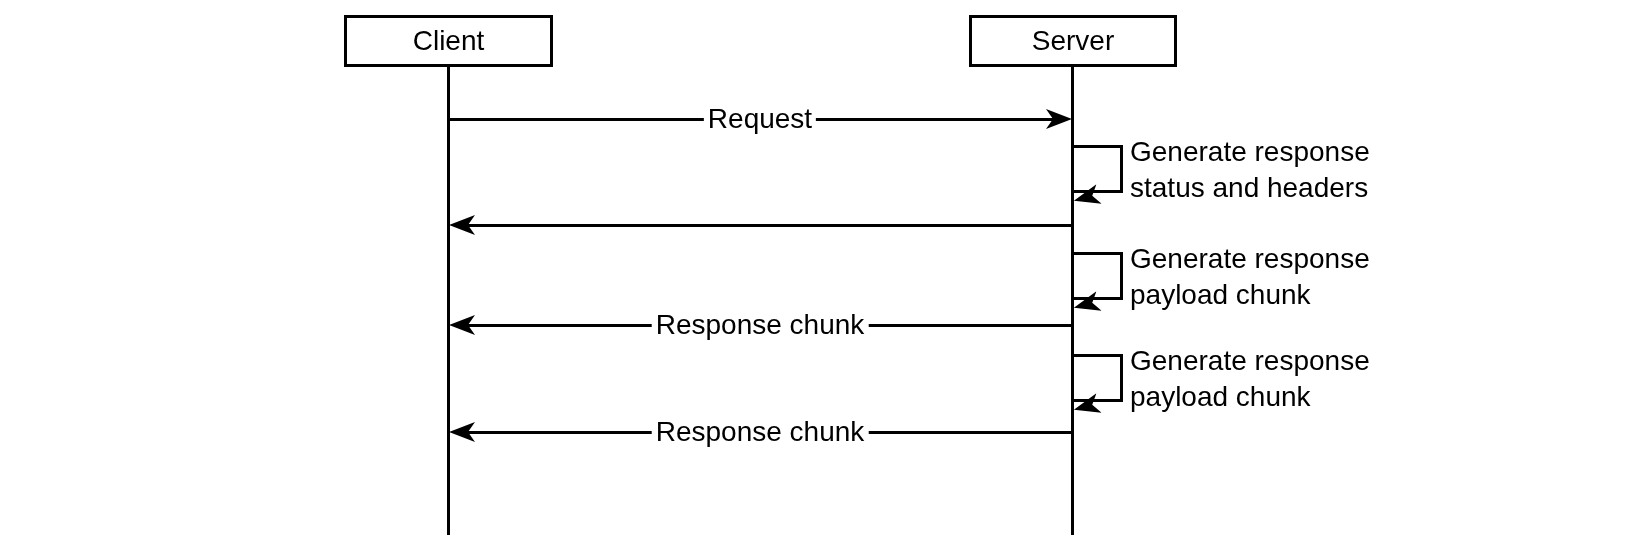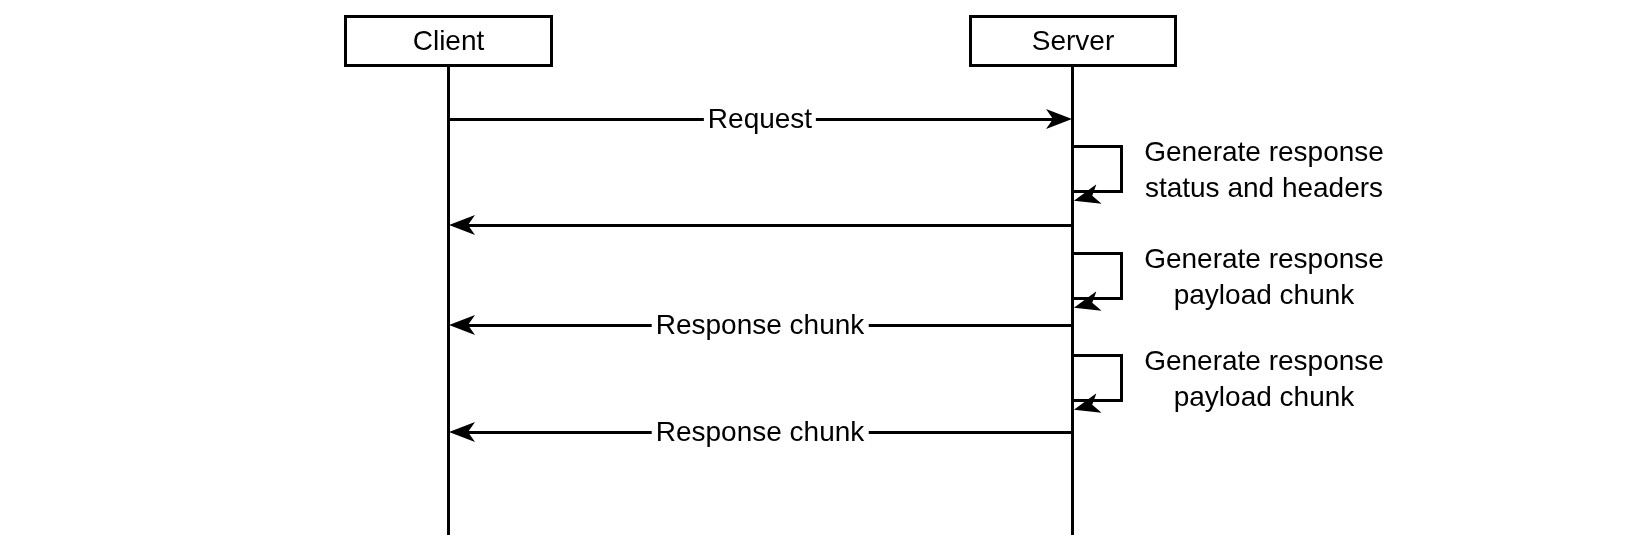--- a/index.html
+++ b/index.html
@@ -93,21 +93,21 @@
   }
   .loop-arrow-1 { top: 183px; }
   .loop-arrow-2 { top: 290px; }
   .loop-arrow-3 { top: 392px; }
   .loop-label {
     position: absolute;
     left: 1130px;
     width: 268px;
     font-size: 28px;
     line-height: 36px;
-    text-align: center;
+    text-align: left;
   }
   .loop-label-1 { top: 134px; }
   .loop-label-2 { top: 241px; }
   .loop-label-3 { top: 343px; }
 </style>
 </head>
 <body>
 
 <div class="diagram">
 

